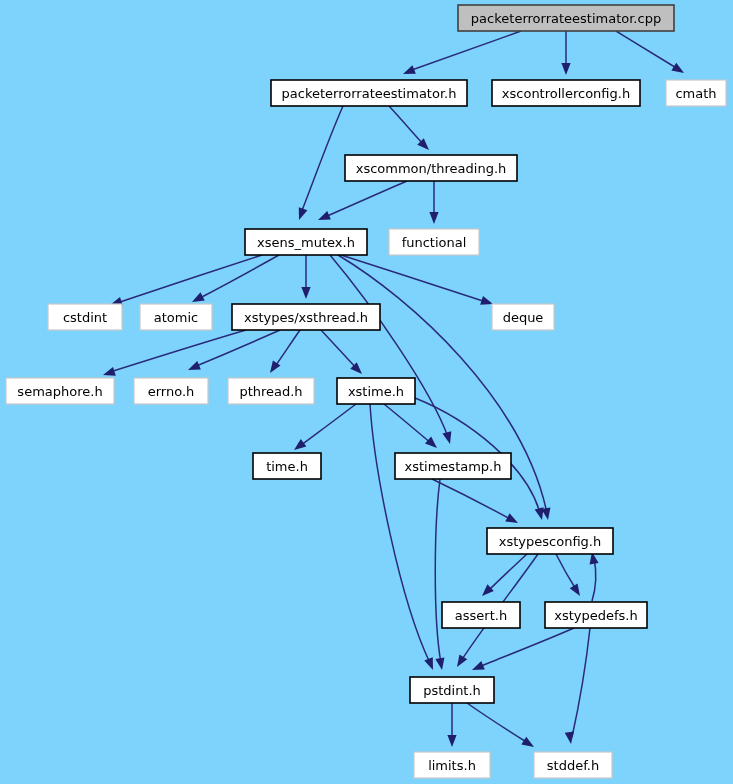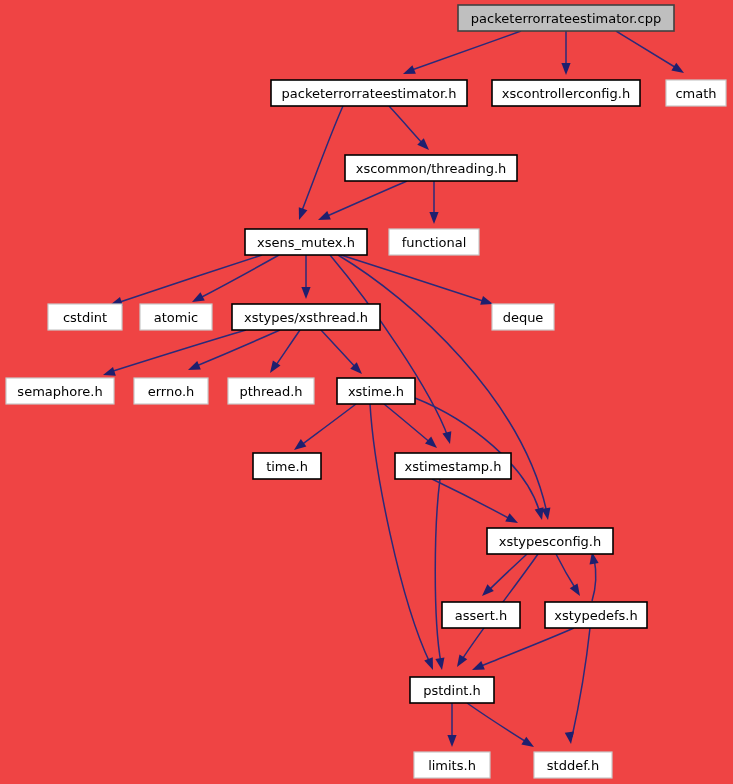--- a/index.html
+++ b/index.html
@@ -8,21 +8,21 @@
     background: #ffffff;
   }
   body {
     font-family: "DejaVu Sans", "Liberation Sans", sans-serif;
   }
   #graph-root {
     position: relative;
     width: 733px;
     height: 784px;
     overflow: hidden;
-    background: #ef4444;
+    background: #7dd3fc;
   }
   svg.graph-canvas {
     position: absolute;
     left: 0;
     top: 0;
     width: 733px;
     height: 784px;
   }
   .node-box {
     fill: #ffffff;

